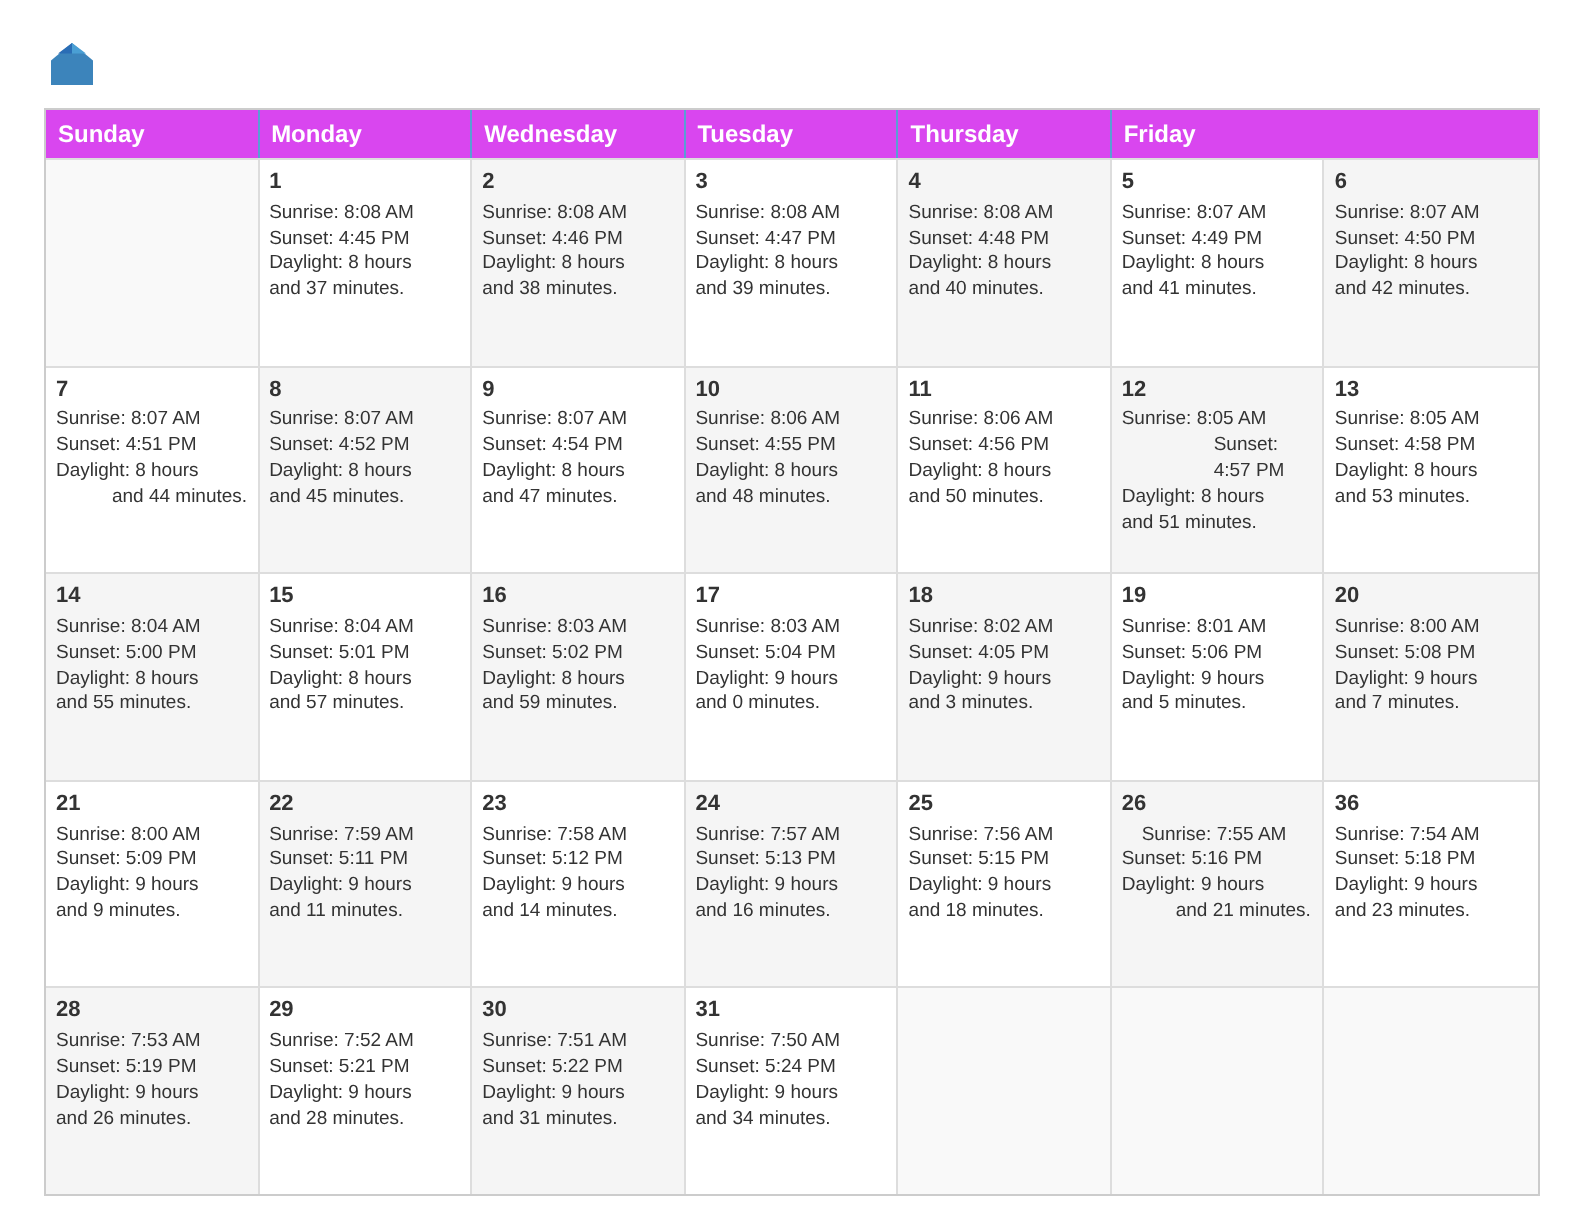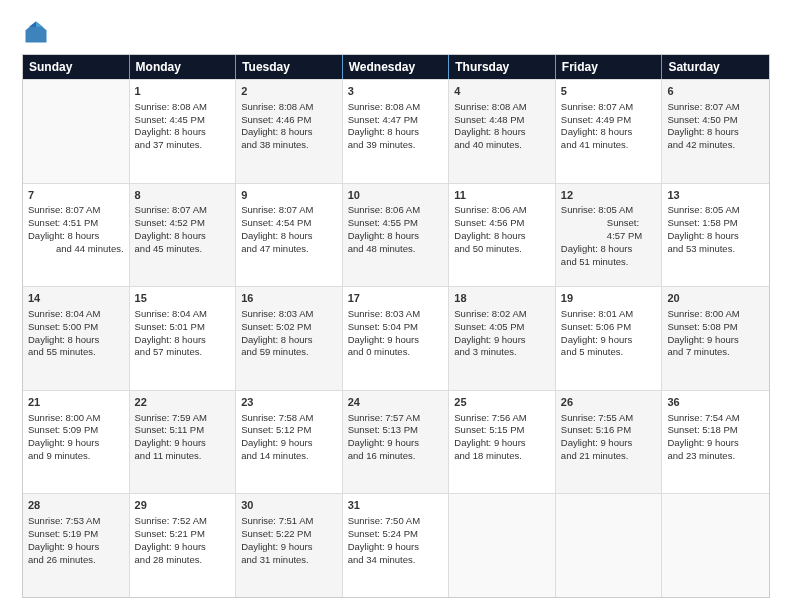--- a/index.html
+++ b/index.html
@@ -62,21 +62,21 @@
     }
     .calendar {
       flex: 1;
       display: flex;
       flex-direction: column;
       border: 1px solid #ccc;
     }
     .cal-header {
       display: grid;
       grid-template-columns: repeat(7, 1fr);
-      background: #0f172a;
+      background: #d946ef;
     }
     .cal-header-cell {
       color: #fff;
       font-size: 12px;
       font-weight: bold;
       padding: 5px 6px;
       border-right: 1px solid #5a9ed4;
     }
     .cal-header-cell:last-child { border-right: none; }
     .cal-body {
@@ -128,25 +128,24 @@
     <div class="title-area">
       <div class="main-title"></div>
       <div class="subtitle"></div>
     </div>
   </div>
 
   <div class="calendar">
     <div class="cal-header">
     <div class="cal-header-cell">Sunday</div>
         <div class="cal-header-cell">Monday</div>
+        <div class="cal-header-cell">Wednesday</div>
         <div class="cal-header-cell">Tuesday</div>
-        <div class="cal-header-cell">Wednesday</div>
         <div class="cal-header-cell">Thursday</div>
         <div class="cal-header-cell">Friday</div>
-        <div class="cal-header-cell">Saturday</div>
       </div>
     <div class="cal-body">
     <div class="cal-row">
           <div class="cal-cell empty"></div>
           <div class="cal-cell">
             <span class="day-num">1</span>
             <span style="display: block;">Sunrise: 8:08 AM</span>
             <span style="display: block;">Sunset: 4:45 PM</span>
             <span style="display: block;">Daylight: 8 hours</span>
             <span style="display: block;">and 37 minutes.</span>
@@ -226,21 +225,21 @@
           <div class="cal-cell shaded">
             <span class="day-num">12</span>
             <span style="display: block;">Sunrise: 8:05 AM</span>
             <span style="display: block; margin-left: 46px;">Sunset: 4:57 PM</span>
             <span style="display: block;">Daylight: 8 hours</span>
             <span style="display: block;">and 51 minutes.</span>
           </div>
           <div class="cal-cell">
             <span class="day-num">13</span>
             <span style="display: block;">Sunrise: 8:05 AM</span>
-            <span style="display: block;">Sunset: 1:58 PM</span>
+            <span style="display: block;">Sunset: 4:58 PM</span>
             <span style="display: block;">Daylight: 8 hours</span>
             <span style="display: block;">and 53 minutes.</span>
           </div>
         </div>
         <div class="cal-row">
           <div class="cal-cell shaded">
             <span class="day-num">14</span>
             <span style="display: block;">Sunrise: 8:04 AM</span>
             <span style="display: block;">Sunset: 5:00 PM</span>
             <span style="display: block;">Daylight: 8 hours</span>
@@ -320,24 +319,24 @@
           </div>
           <div class="cal-cell">
             <span class="day-num">25</span>
             <span style="display: block;">Sunrise: 7:56 AM</span>
             <span style="display: block;">Sunset: 5:15 PM</span>
             <span style="display: block;">Daylight: 9 hours</span>
             <span style="display: block;">and 18 minutes.</span>
           </div>
           <div class="cal-cell shaded">
             <span class="day-num">26</span>
-            <span style="display: block;">Sunrise: 7:55 AM</span>
+            <span style="display: block; margin-left: 10px;">Sunrise: 7:55 AM</span>
             <span style="display: block;">Sunset: 5:16 PM</span>
             <span style="display: block;">Daylight: 9 hours</span>
-            <span style="display: block;">and 21 minutes.</span>
+            <span style="display: block; margin-left: 27px;">and 21 minutes.</span>
           </div>
           <div class="cal-cell">
             <span class="day-num">36</span>
             <span style="display: block;">Sunrise: 7:54 AM</span>
             <span style="display: block;">Sunset: 5:18 PM</span>
             <span style="display: block;">Daylight: 9 hours</span>
             <span style="display: block;">and 23 minutes.</span>
           </div>
         </div>
         <div class="cal-row">

